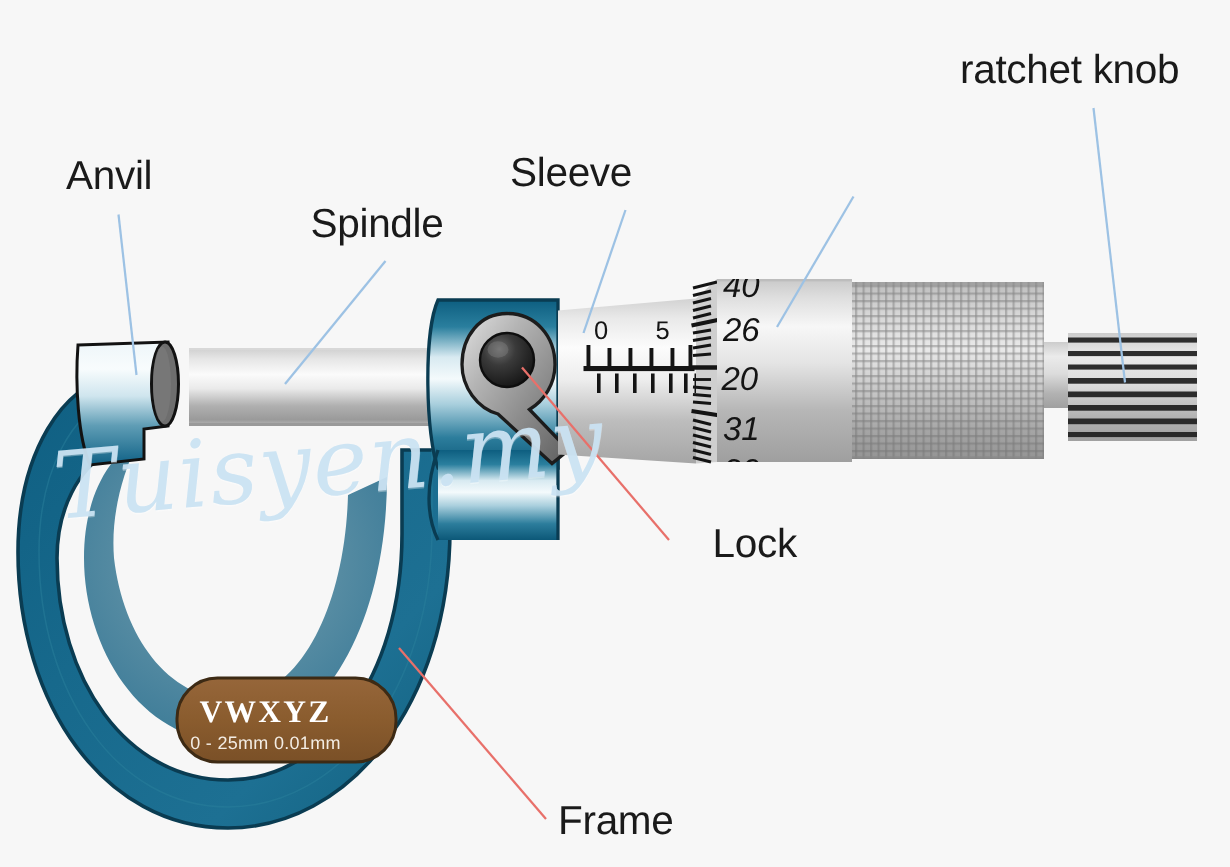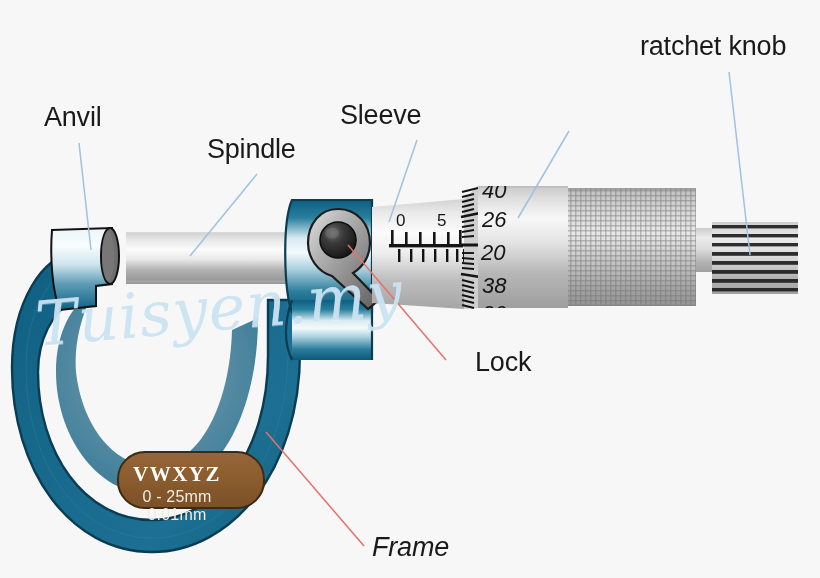--- a/index.html
+++ b/index.html
@@ -30,21 +30,21 @@
     white-space: nowrap;
     line-height: 1;
     letter-spacing: -0.2px;
   }
   #lbl-anvil   { left: 44px;  top: 104px; text-align: center; }
   #lbl-spindle { left: 207px; top: 136px; }
   #lbl-sleeve  { left: 340px; top: 102px; }
   #lbl-thimble { left: 524px; top: 94px;  }
   #lbl-ratchet { left: 640px; top: 33px;  }
   #lbl-lock    { left: 475px; top: 349px; }
-  #lbl-frame   { left: 372px; top: 534px; font-style: italic; }
+  #lbl-frame   { left: 372px; top: 534px; }
 
   .scale-num {
     position: absolute;
     font-family: "Liberation Sans", sans-serif;
     color: #141414;
     line-height: 1;
     white-space: nowrap;
   }
   .sleeve-num { font-size: 17px; }
   #sn-0 { left: 396px; top: 212px; }
@@ -384,24 +384,24 @@
   <div class="label" id="lbl-lock">Lock</div>
   <div class="label" id="lbl-frame">Frame</div>
 
   <div class="scale-num sleeve-num" id="sn-0">0</div>
   <div class="scale-num sleeve-num" id="sn-5">5</div>
 
   <div style="position:absolute; left:468px; top:186px; width:64px; height:122px; overflow:hidden;">
     <div class="scale-num thimble-num" style="left:14px; top:-6px;">40</div>
     <div class="scale-num thimble-num" style="left:14px; top:23px;">26</div>
     <div class="scale-num thimble-num" style="left:13px; top:56px;">20</div>
-    <div class="scale-num thimble-num" style="left:14px; top:89px;">38</div>
+    <div class="scale-num thimble-num" style="left:14px; top:89px;">31</div>
     <div class="scale-num thimble-num" style="left:14px; top:117px;">20</div>
   </div>
 
   <div id="badge-wrap">
     <div class="badge-text-row" style="top:10px; text-align:center; font-family:'Liberation Serif', serif; font-weight:bold; font-size:21px; letter-spacing:1.5px; color:#ffffff;">VWXYZ</div>
-    <div class="badge-text-row" style="top:36px; text-align:center; font-family:'Liberation Sans', sans-serif; font-size:16px; color:#f3ece3; letter-spacing:0.2px;">0 - 25mm    0.01mm</div>
+    <div class="badge-text-row" style="top:36px; text-align:center; font-family:'Liberation Sans', sans-serif; font-size:12px; color:#f3ece3; letter-spacing:0.2px;">0 - 25mm    0.01mm</div>
   </div>
 
   <div id="watermark">Tuisyen.my</div>
 
 </div>
 
 </body></html>

